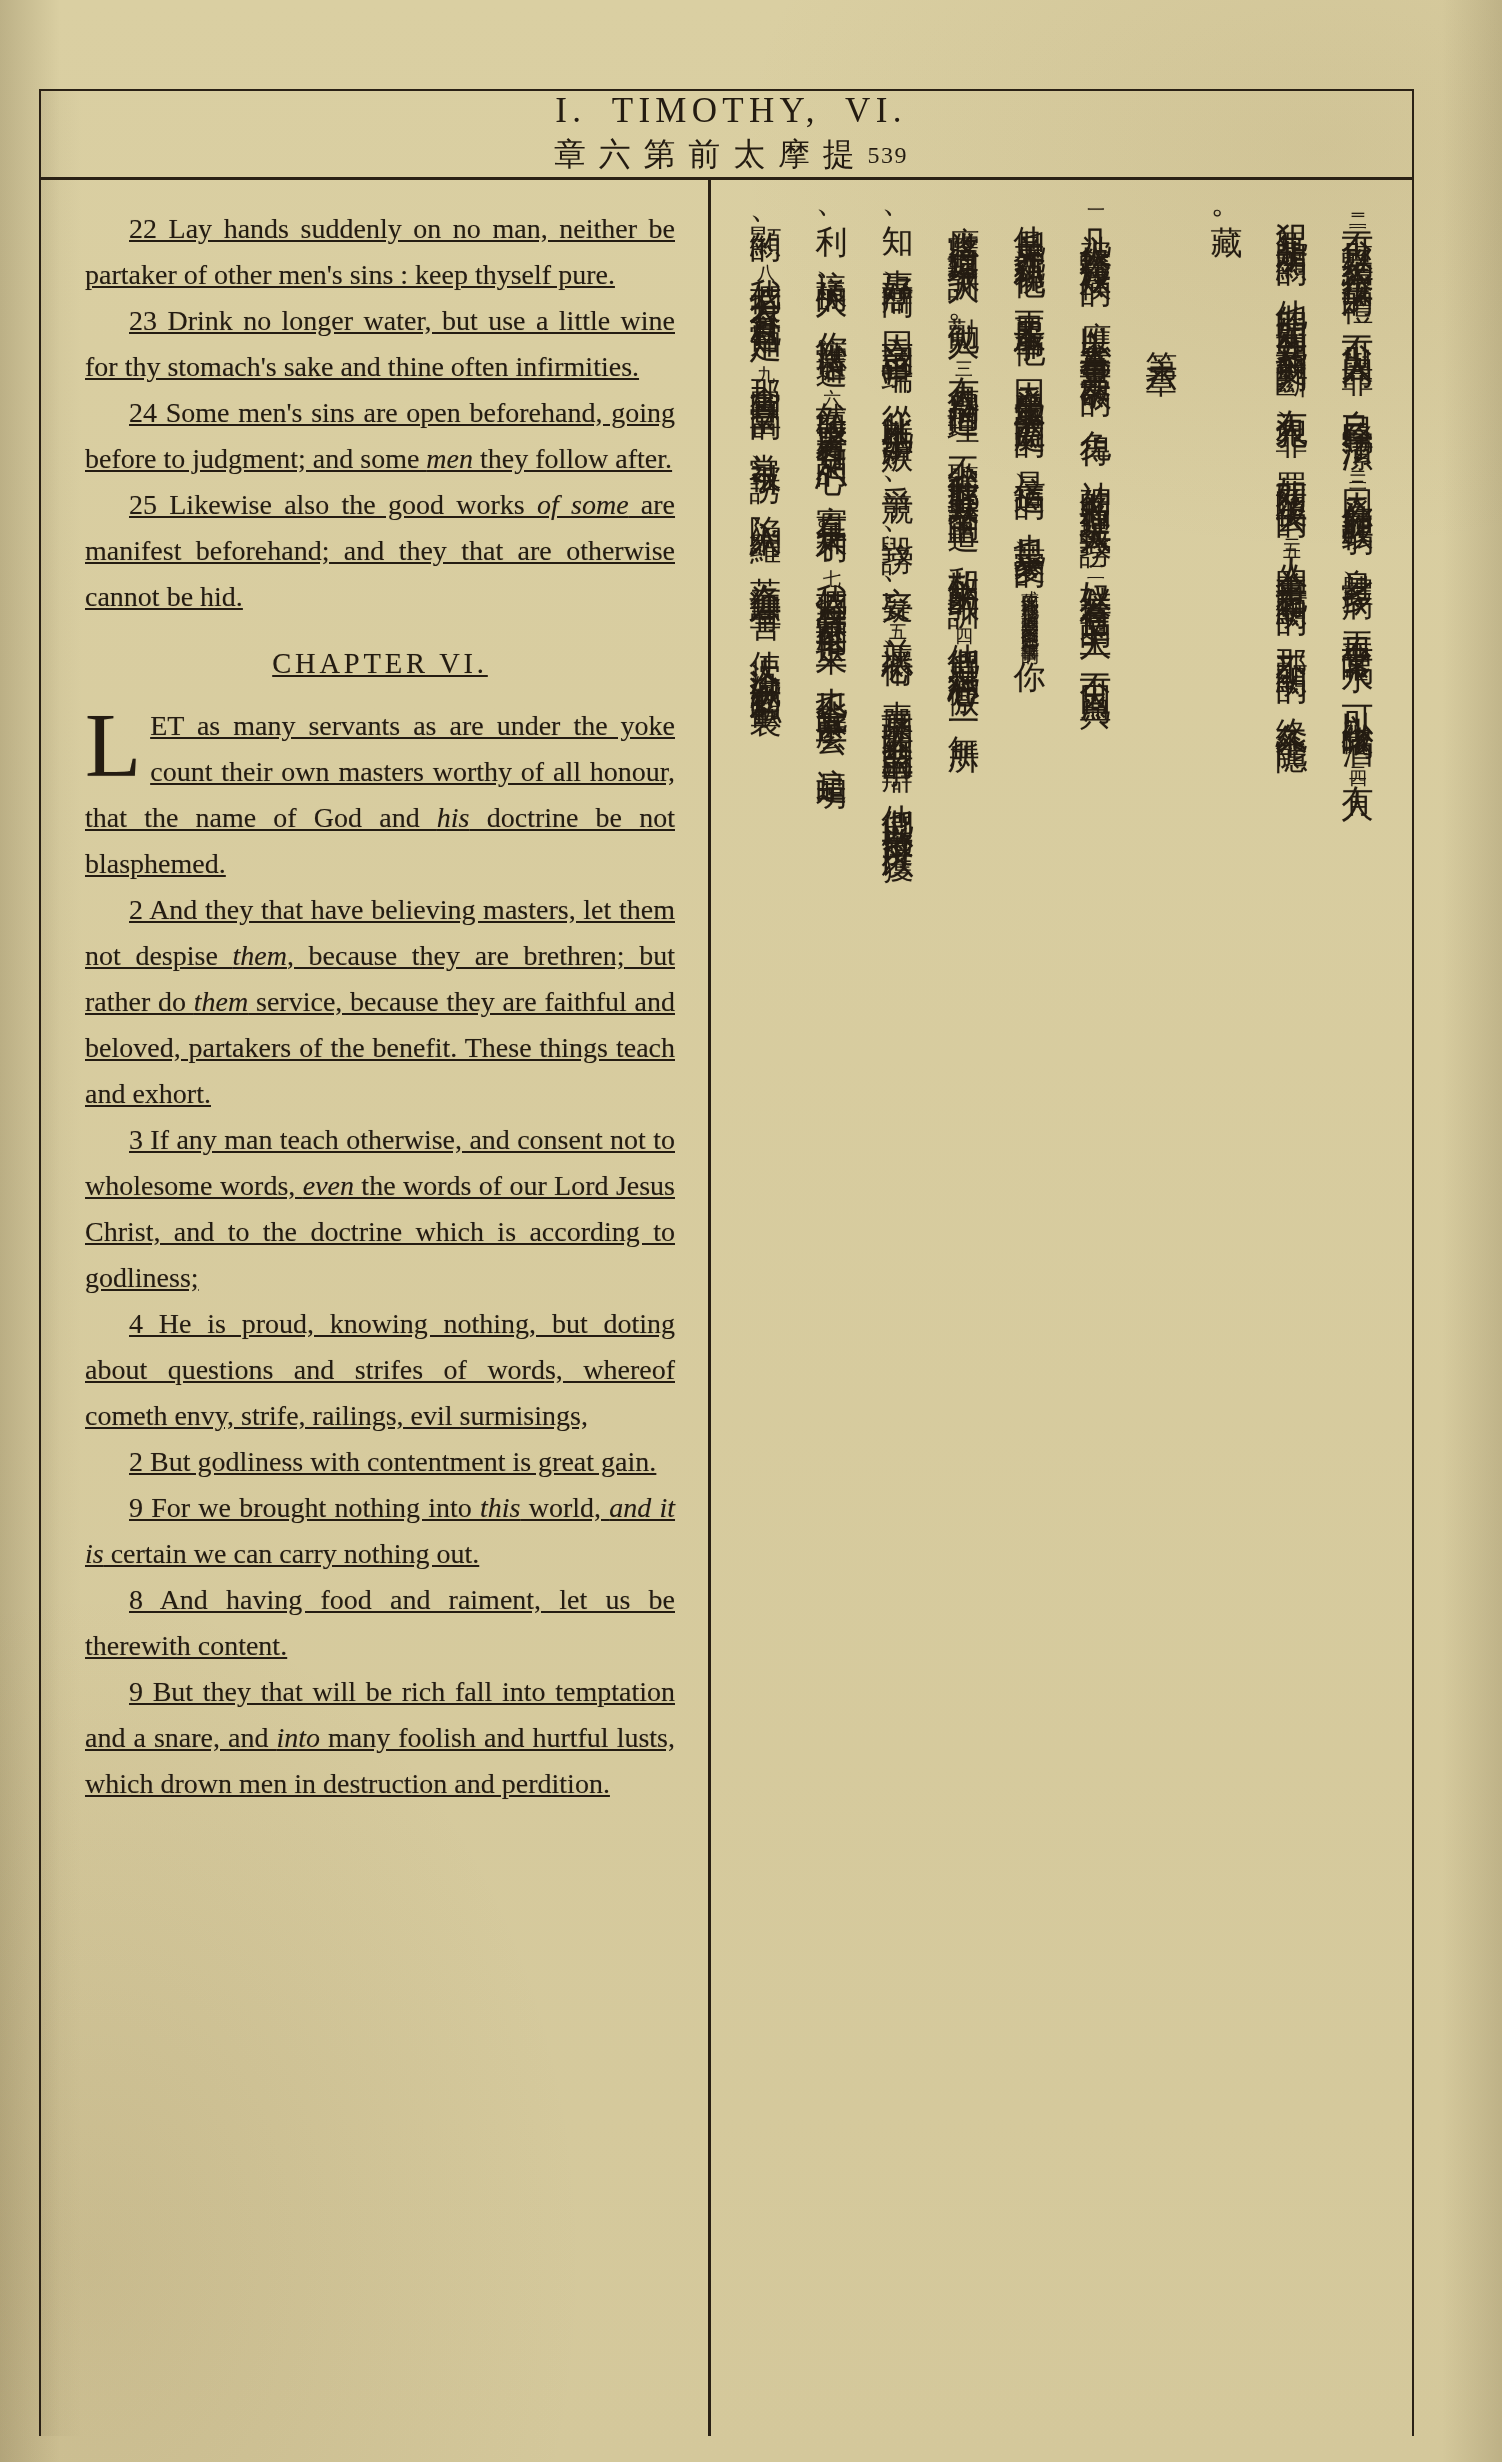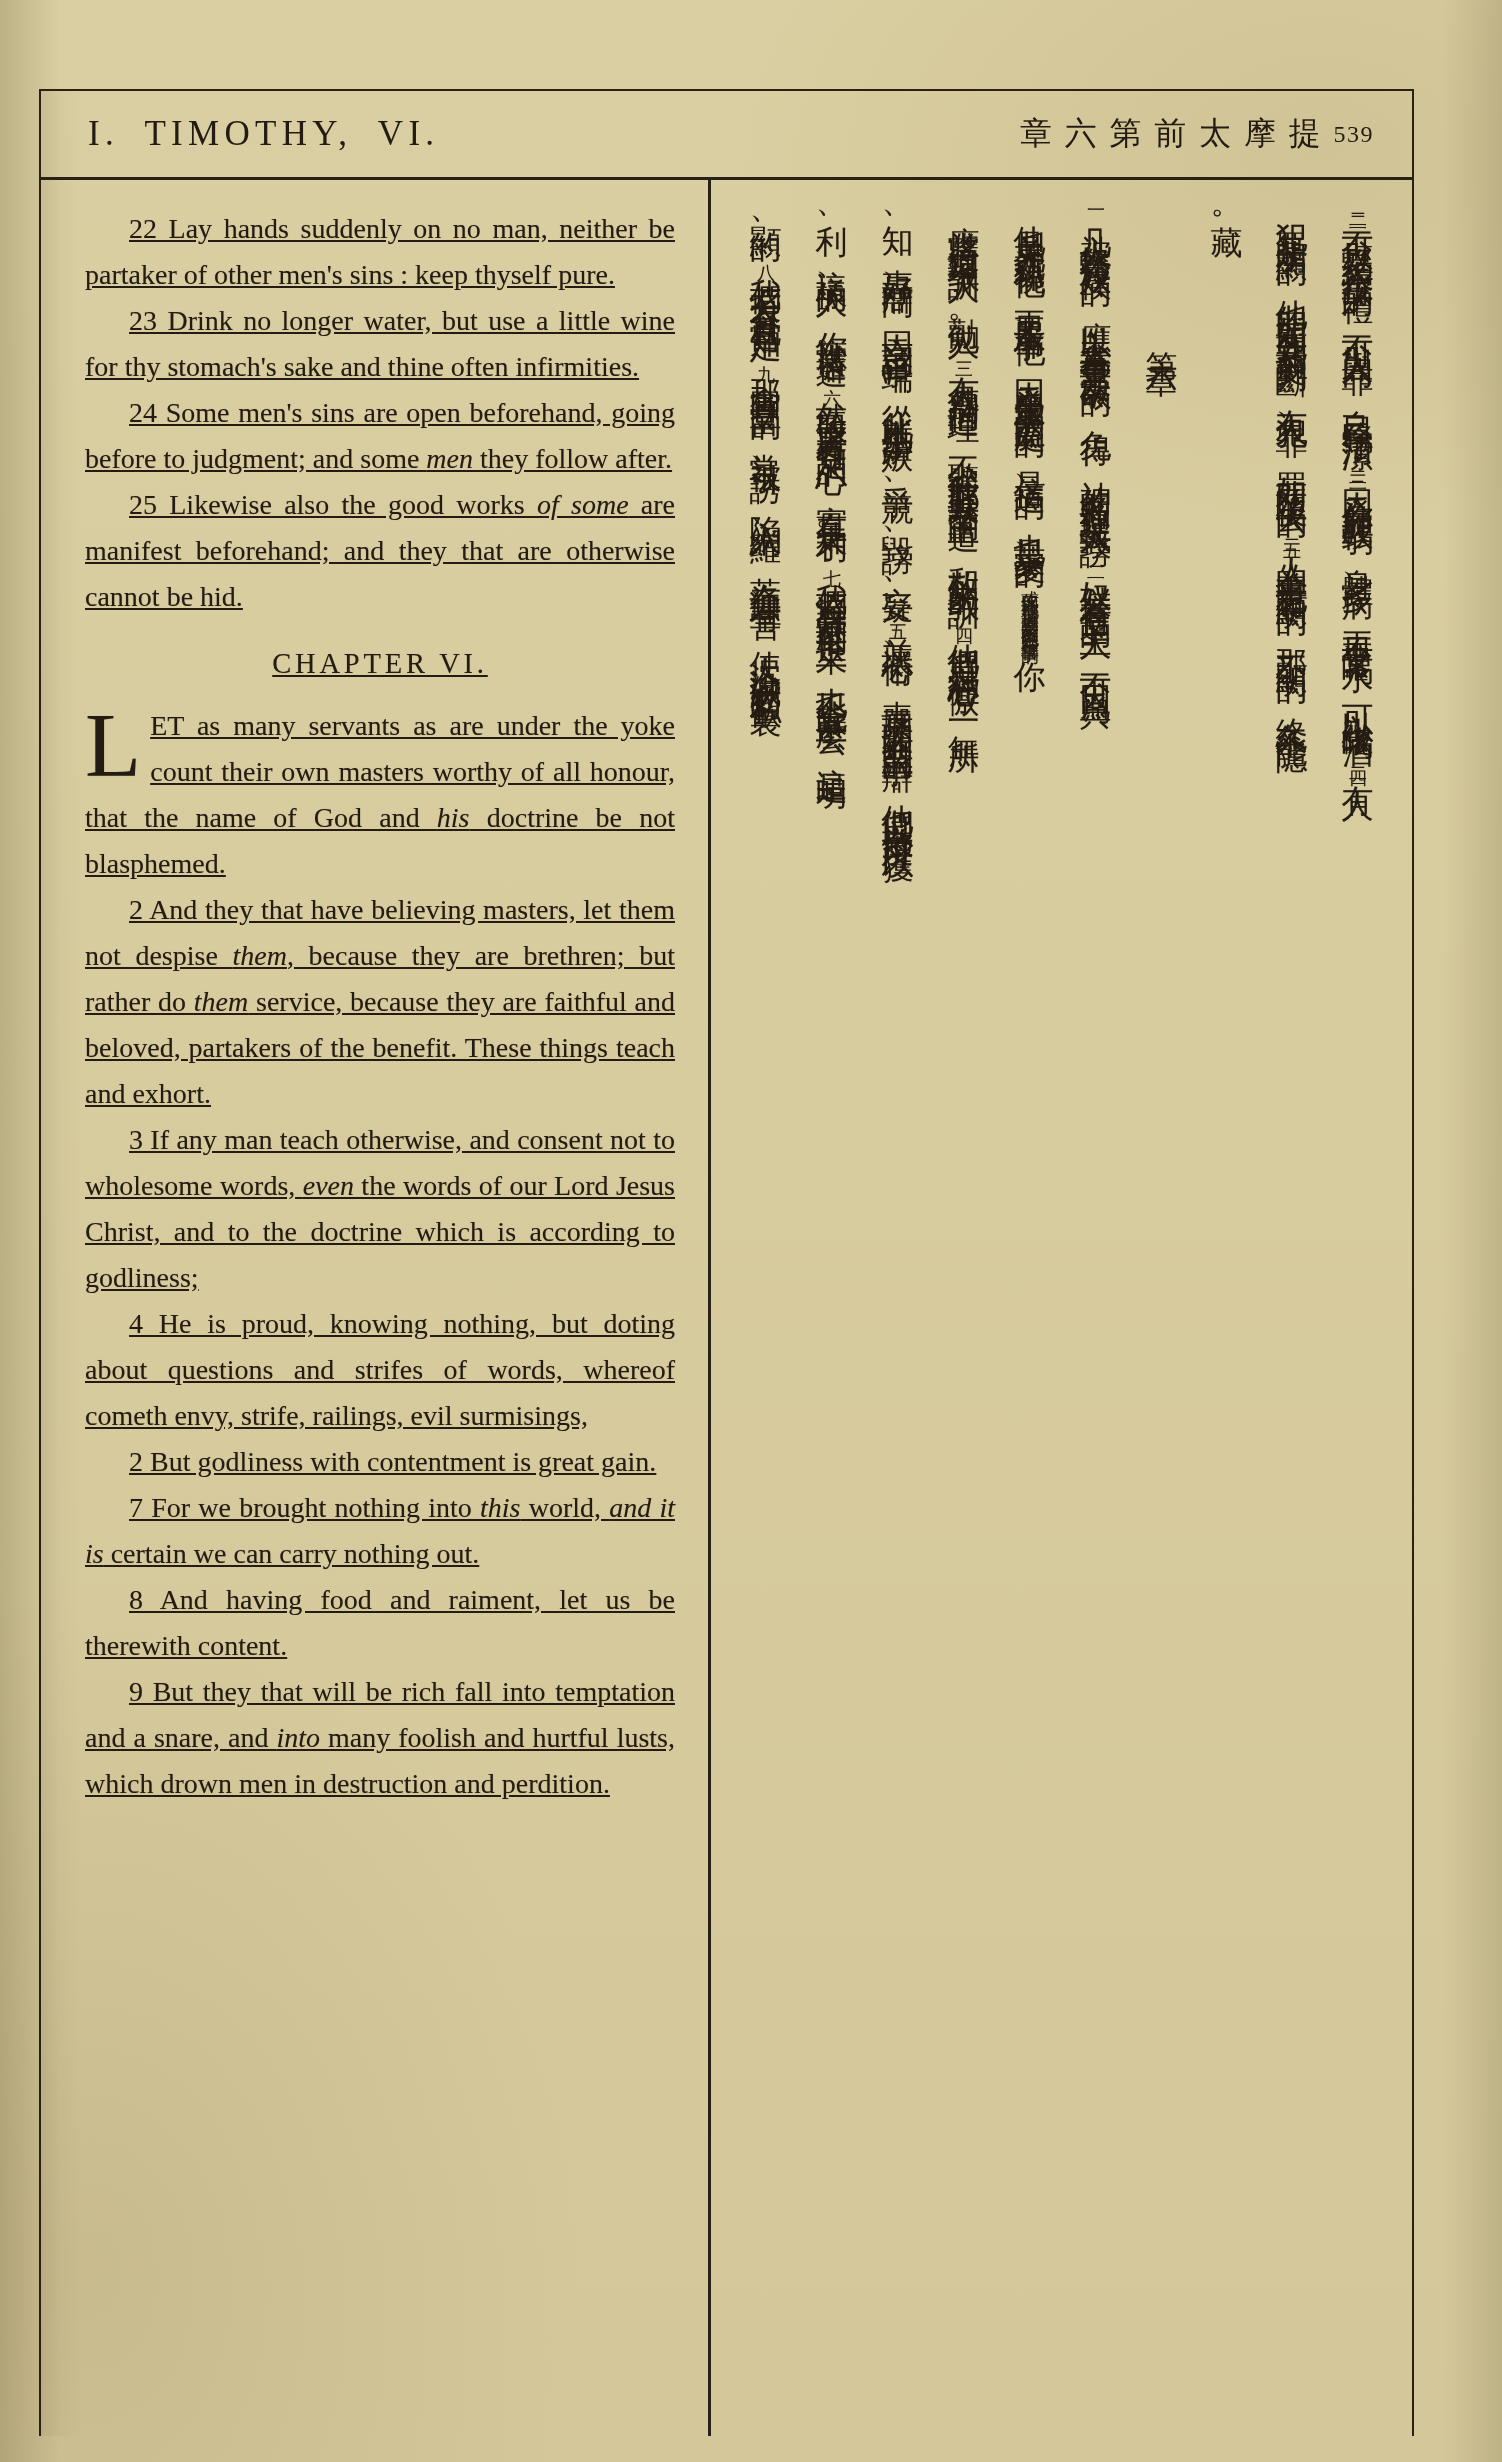--- a/index.html
+++ b/index.html
@@ -13,21 +13,21 @@
       linear-gradient(90deg, rgba(70,55,25,.20), rgba(70,55,25,0) 4%, rgba(70,55,25,0) 96%, rgba(70,55,25,.16)),
       linear-gradient(#dacfa2,#d4c89b);
   }
   .frame{
     position:absolute;left:39px;top:89px;width:1375px;height:2347px;
     border:2.3px solid #2a2115;border-bottom:none;box-sizing:border-box;
     background:linear-gradient(90deg, rgba(60,45,20,.06), rgba(60,45,20,0) 3%);
   }
   .header{
     height:89px;display:flex;align-items:center;justify-content:space-between;
-    padding:0 38px 0 47px;border-bottom:3px solid #2a2115;box-sizing:border-box;
+    padding:0 38px 0 47px;border-bottom:3px solid #2a2115;box-sizing:border-box;flex-direction:column;
   }
   .h-left{font-size:35px;letter-spacing:5.3px;word-spacing:12px;white-space:nowrap;}
   .h-right{display:flex;align-items:center;text-align:right;}
   .h-cn{font-family:"DejaVu Sans",sans-serif;font-size:32px;letter-spacing:12.8px;white-space:nowrap;}
   .h-page{font-size:24px;letter-spacing:1.5px;}
   .content{display:flex;height:calc(100% - 89px);box-sizing:border-box;}
   .eng{
     width:667px;box-sizing:border-box;padding:25.5px 33px 0 44px;
     font-size:28px;line-height:46px;text-align:justify;
     text-shadow:0 0 0.8px rgba(36,28,18,.35);
@@ -64,21 +64,21 @@
         <p><span>22 Lay hands suddenly on no man, neither be partaker of other men's sins : keep thyself pure.</span></p>
         <p><span>23 Drink no longer water, but use a little wine for thy stomach's sake and thine often infirmities.</span></p>
         <p><span>24 Some men's sins are open beforehand, going before to judgment; and some </span><i>men</i><span> they follow after.</span></p>
         <p><span>25 Likewise also the good works </span><i>of some</i><span> are manifest beforehand; and they that are otherwise cannot be hid.</span></p>
         <p class="chapter"><span>CHAPTER VI.</span></p>
         <p class="dropcap-para"><span class="dropcap">L</span><span>ET as many servants as are under the yoke count their own masters worthy of all honour, that the name of God and </span><i>his</i><span> doctrine be not blasphemed.</span></p>
         <p><span>2 And they that have believing masters, let them not despise </span><i>them</i><span>, because they are brethren; but rather do </span><i>them</i><span> service, because they are faithful and beloved, partakers of the benefit. These things teach and exhort.</span></p>
         <p><span>3 If any man teach otherwise, and consent not to wholesome words, </span><i>even</i><span> the words of our Lord Jesus Christ, and to the doctrine which is according to godliness;</span></p>
         <p><span>4 He is proud, knowing nothing, but doting about questions and strifes of words, whereof cometh envy, strife, railings, evil surmisings,</span></p>
         <p><span>2 But godliness with contentment is great gain.</span></p>
-        <p><span>7 For we brought nothing into </span><i>this</i><span> world, </span><i>and it is</i><span> certain we can carry nothing out.</span></p>
+        <p><span>9 For we brought nothing into </span><i>this</i><span> world, </span><i>and it is</i><span> certain we can carry nothing out.</span></p>
         <p><span>8 And having food and raiment, let us be therewith content.</span></p>
         <p><span>9 But they that will be rich fall into temptation and a snare, and </span><i>into</i><span> many foolish and hurtful lusts, which drown men in destruction and perdition.</span></p>
       </div>
     <div class="divider"></div>
     <div class="cn-area">
         <div class="cn-col"><span class="cn-small">二二</span><span>不可輕易給人行按手的禮、不可與人同罪、自己務守清潔。</span><span class="cn-small">二三</span><span>因爲你肚腹軟弱、身體多病、再不要常喝水、可以少微喝酒。</span><span class="cn-small">二四</span><span>有人</span></div>
         <div class="cn-col"><span>犯罪是明顯的、他的罪如同先到案前受判斷、有人犯罪、罪如同隨後去的。</span><span class="cn-small">二五</span><span>人的善事也有顯明的、那不顯明的、終久不能隱</span></div>
         <div class="cn-col"><span>藏。</span></div>
         <div class="cn-col cn-chapter"><span>第六章</span></div>
         <div class="cn-col"><span class="cn-small">一</span><span>凡被人轄管作奴僕的、應以主人爲事事當受恭敬的、免得　神的名和道理被人毀謗。</span><span class="cn-small">二</span><span>奴僕若有信道的主人、不可因爲與</span></div>

